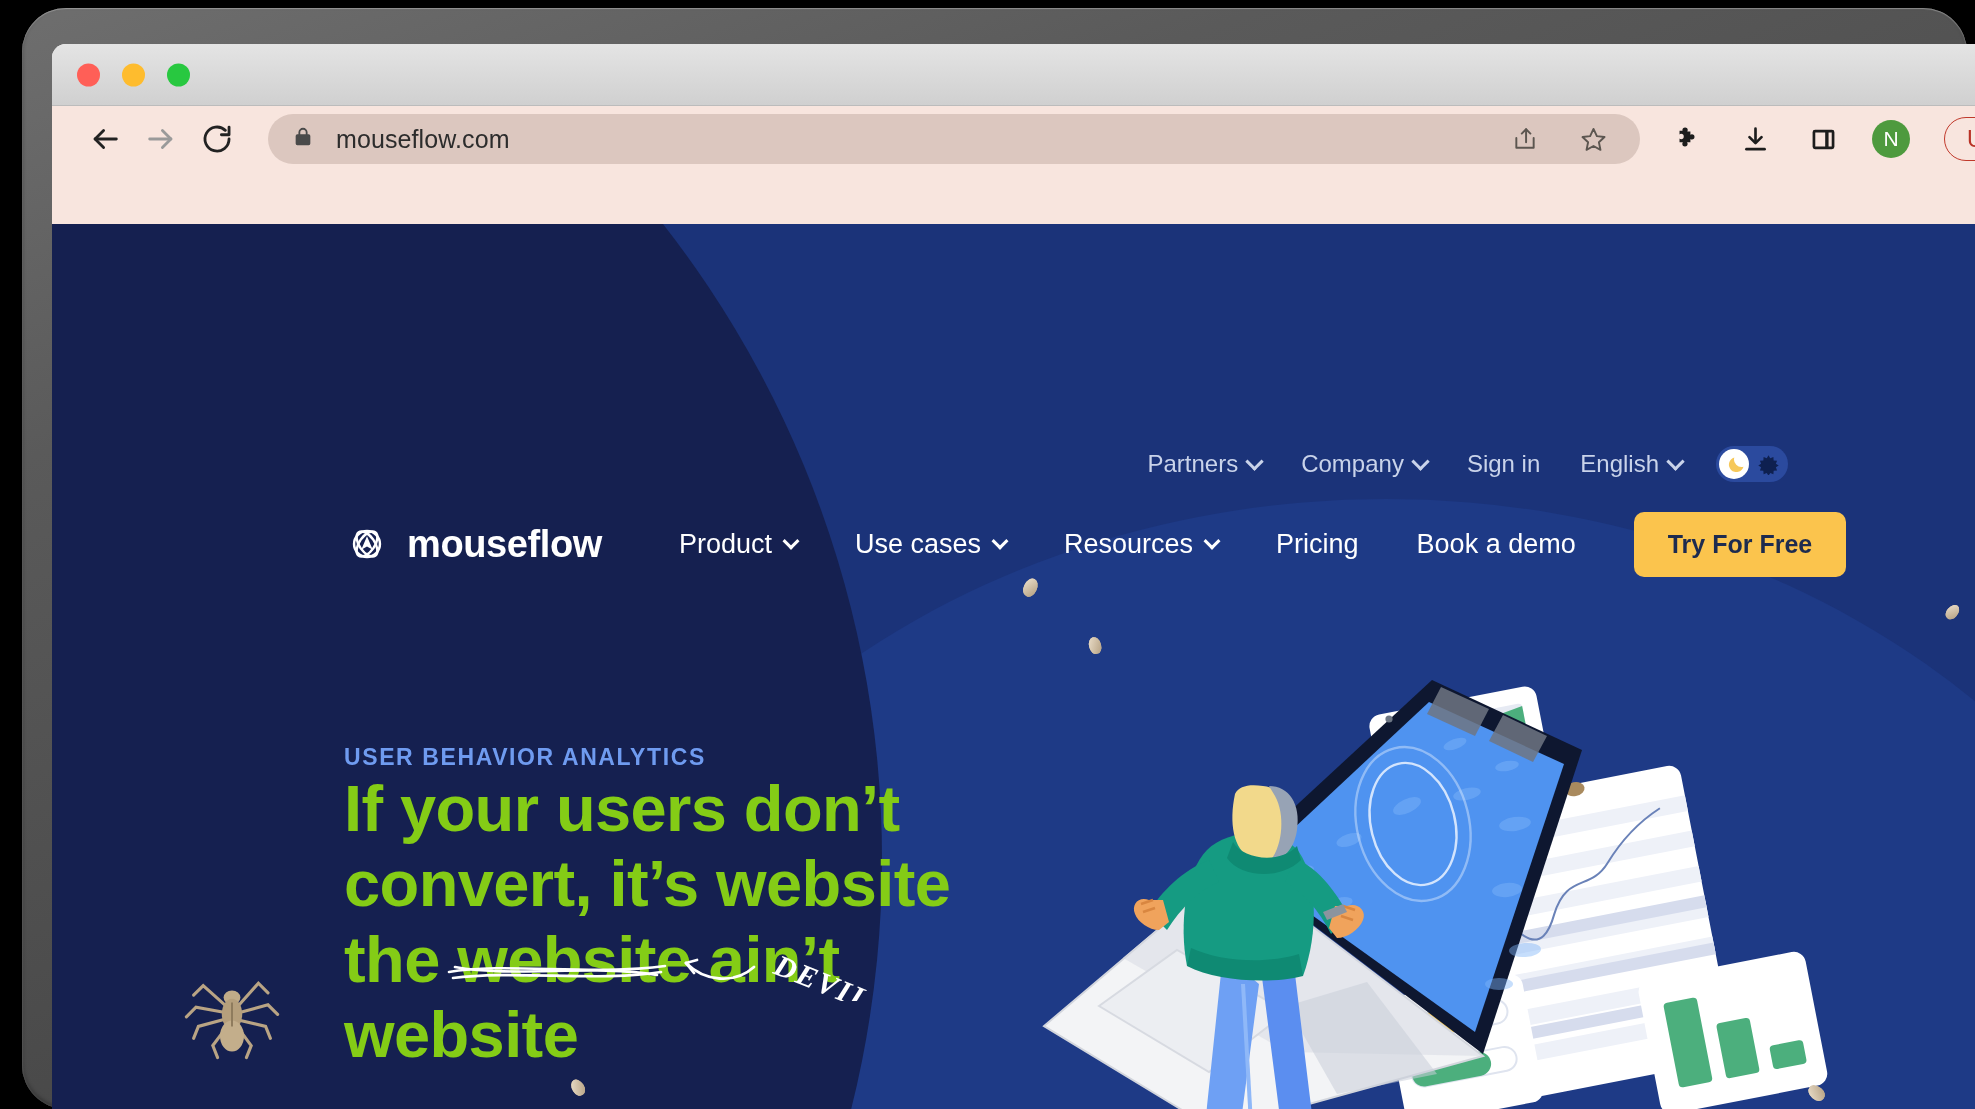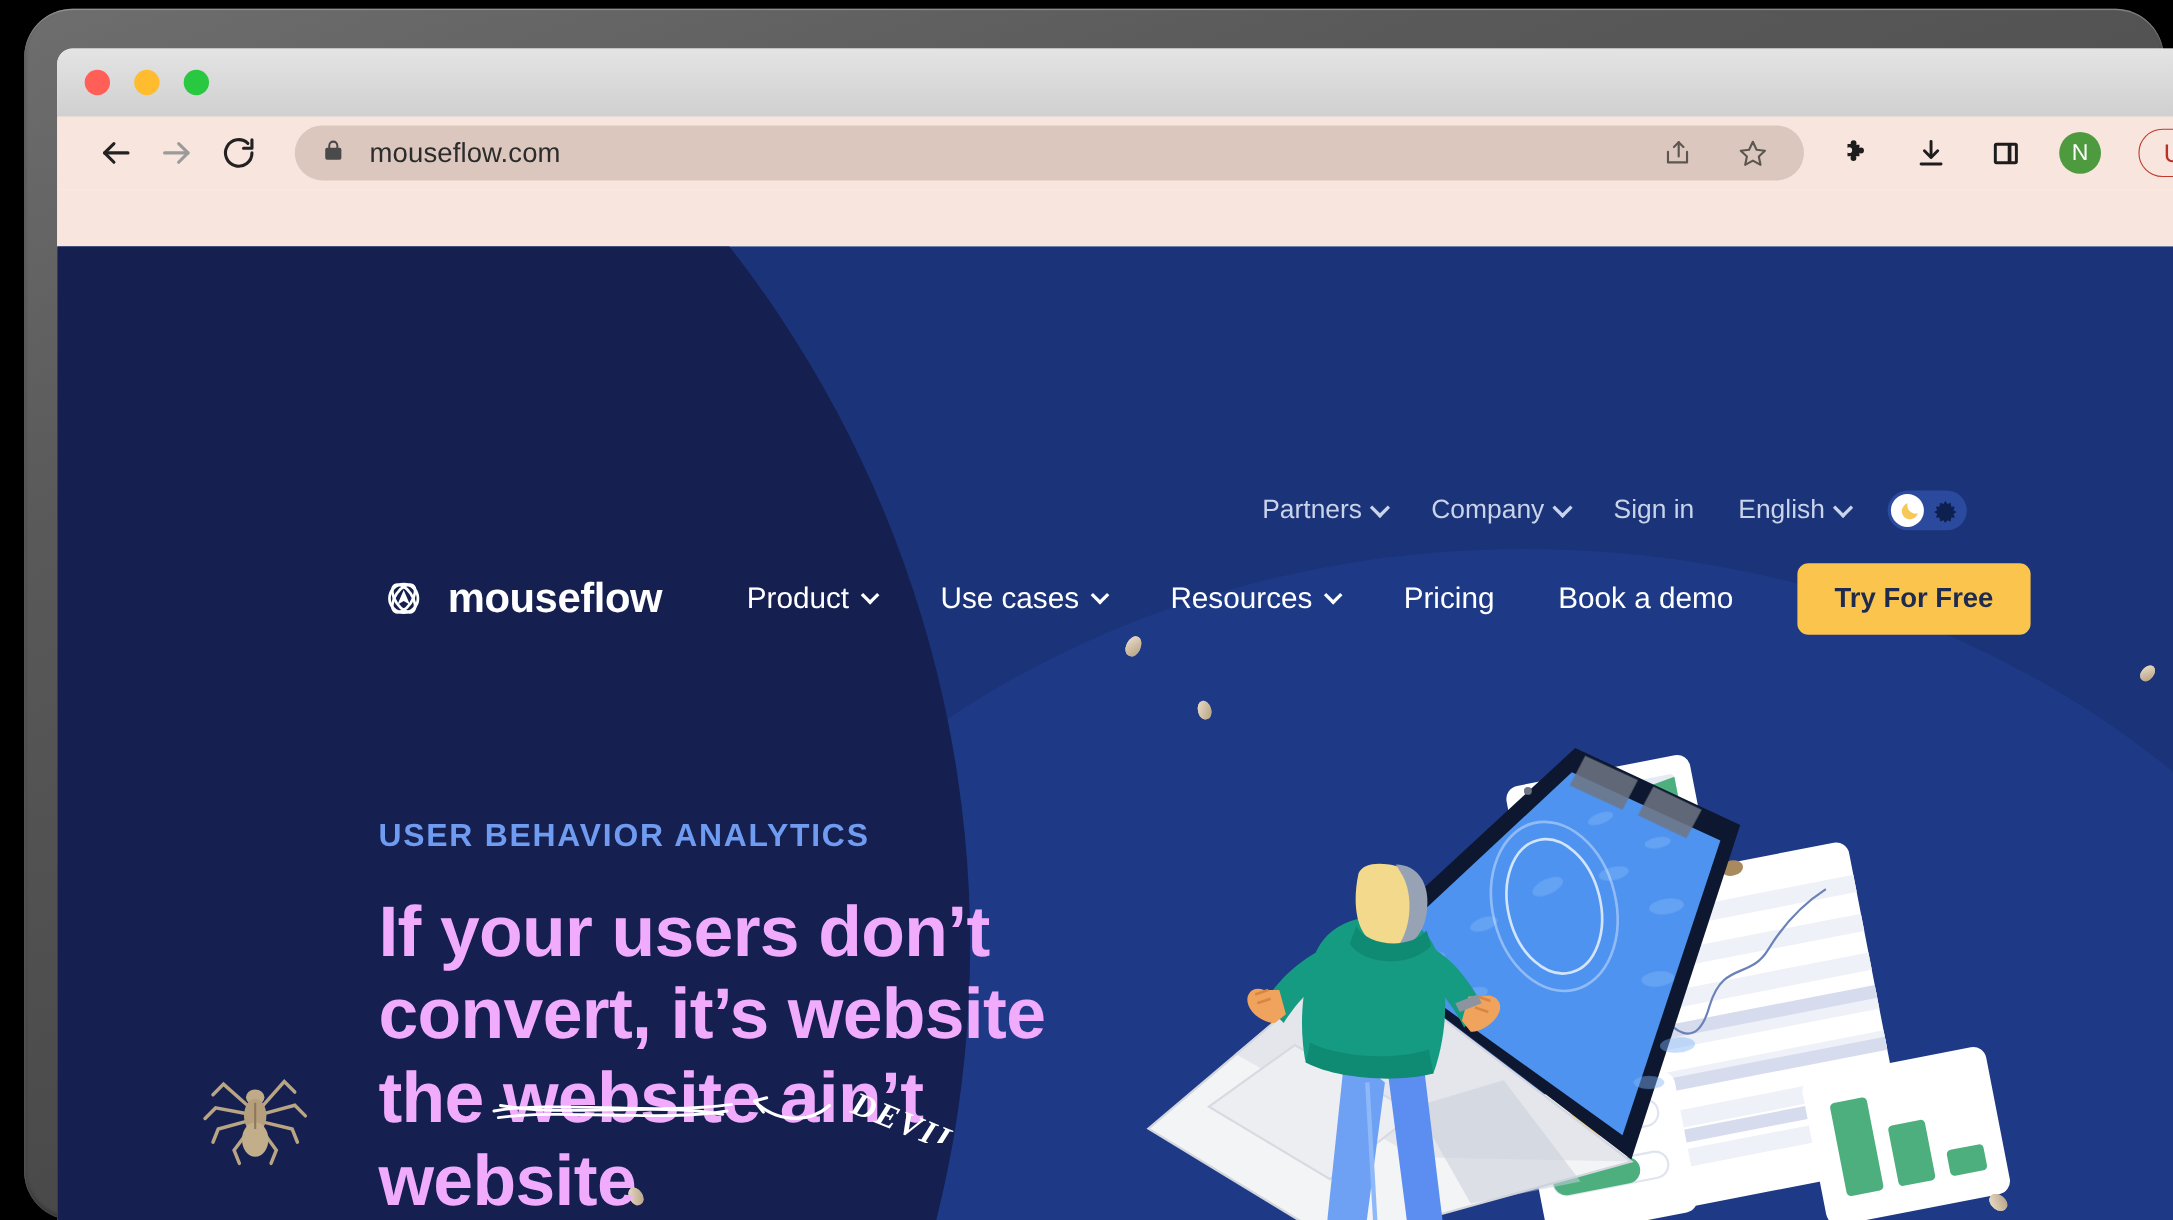--- a/index.html
+++ b/index.html
@@ -182,25 +182,24 @@
     margin-left:auto;
     background:#fbc44d; color:#1d2b4f;
     font-size:25px; font-weight:700;
     padding:18px 34px; border-radius:10px;
     border:none; cursor:pointer; white-space:nowrap;
   }
 
   
   #hero-copy { position:absolute; left:292px; top:520px; width:720px; z-index:25; }
   #eyebrow {
-    color:#6f9bf0; font-size:29px; font-weight:700; letter-spacing:1.6px;
+    color:#6f9bf0; font-size:23px; font-weight:700; letter-spacing:1.6px;
   }
   #headline {
-    margin-top:32px;
-    color:#f0abfc; font-size:65px; line-height:1.16; font-weight:700; letter-spacing:-.6px;
+    color:#84cc16; font-size:65px; line-height:1.16; font-weight:700; letter-spacing:-.6px;
     position:relative;
   }
   #strike-word { position:relative; display:inline-block; }
   #strike-svg { position:absolute; left:-14px; top:20px; width:230px; height:58px; overflow:visible; }
   #devil-group { position:absolute; left:250px; top:140px; width:330px; height:90px; pointer-events:none; }
 
   
   #hero-art { position:absolute; left:985px; top:430px; width:820px; height:620px; z-index:20; }
 
   

